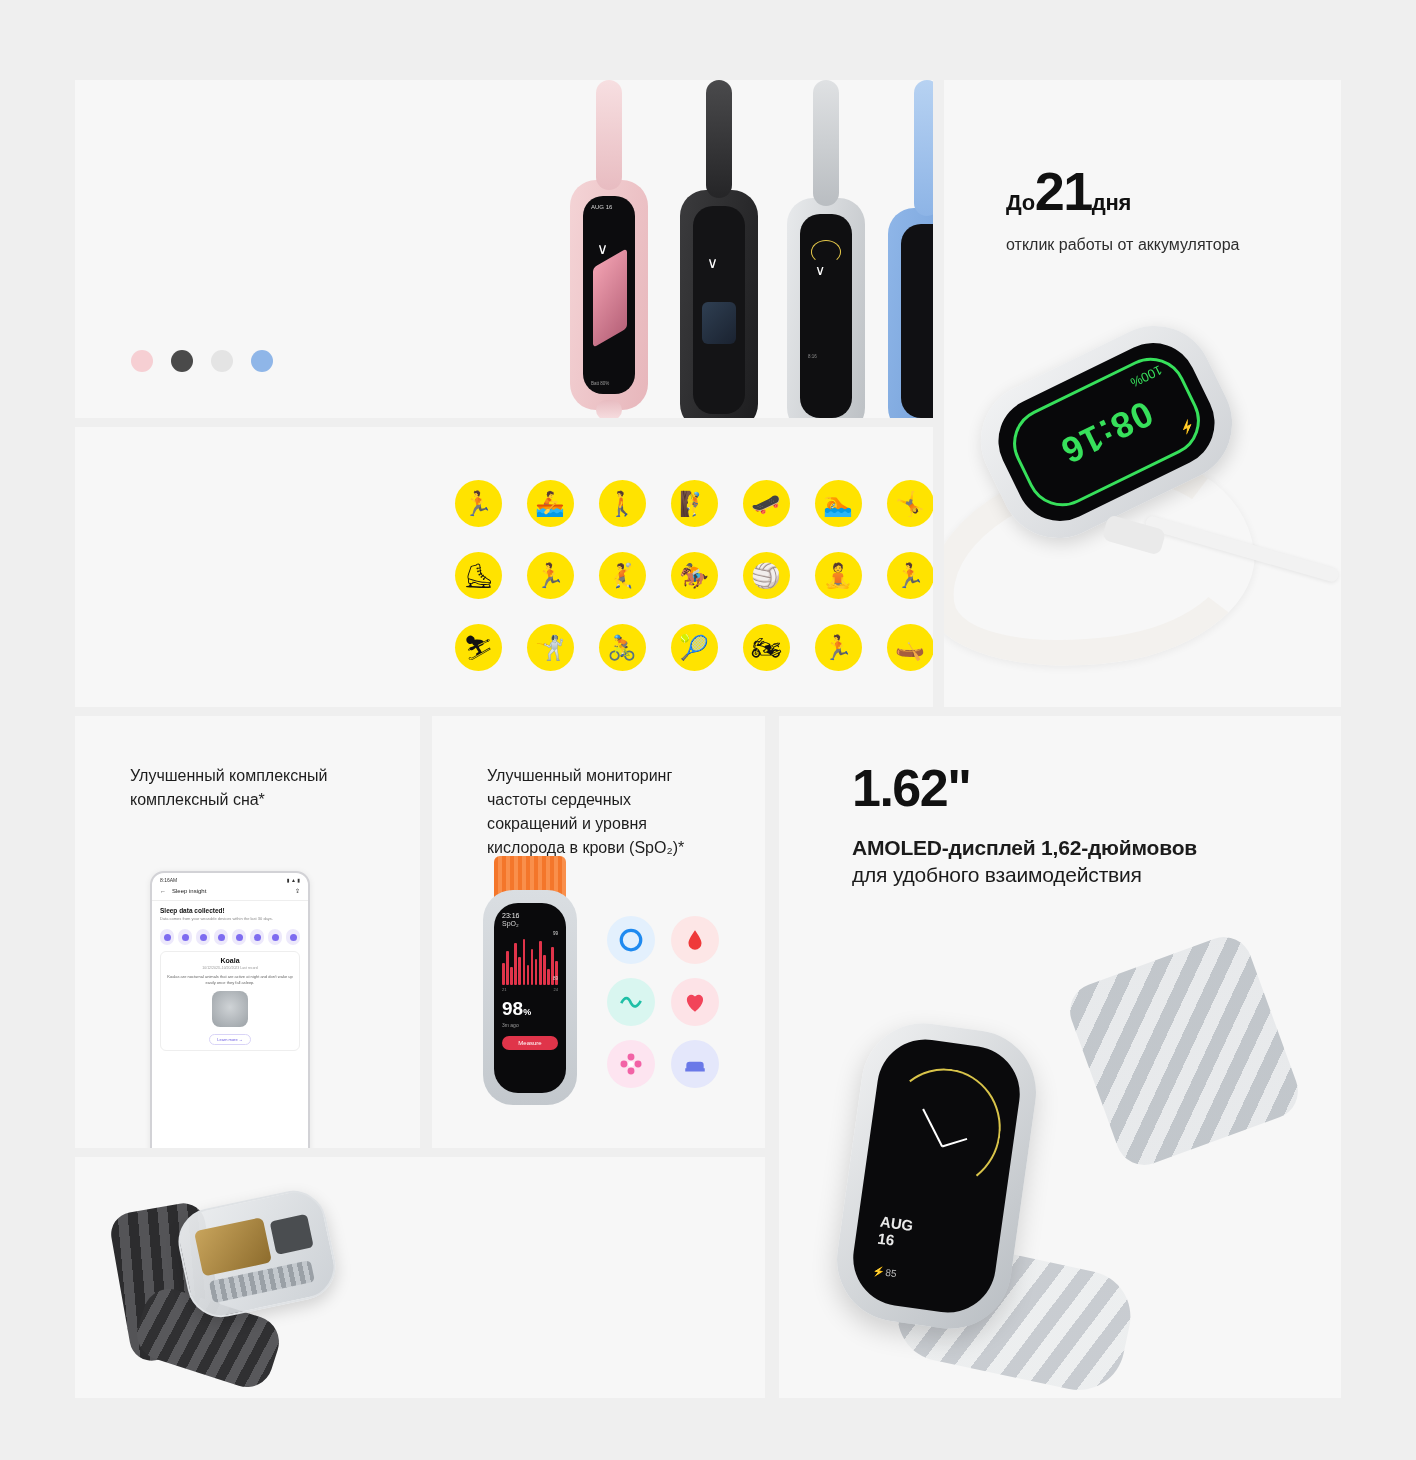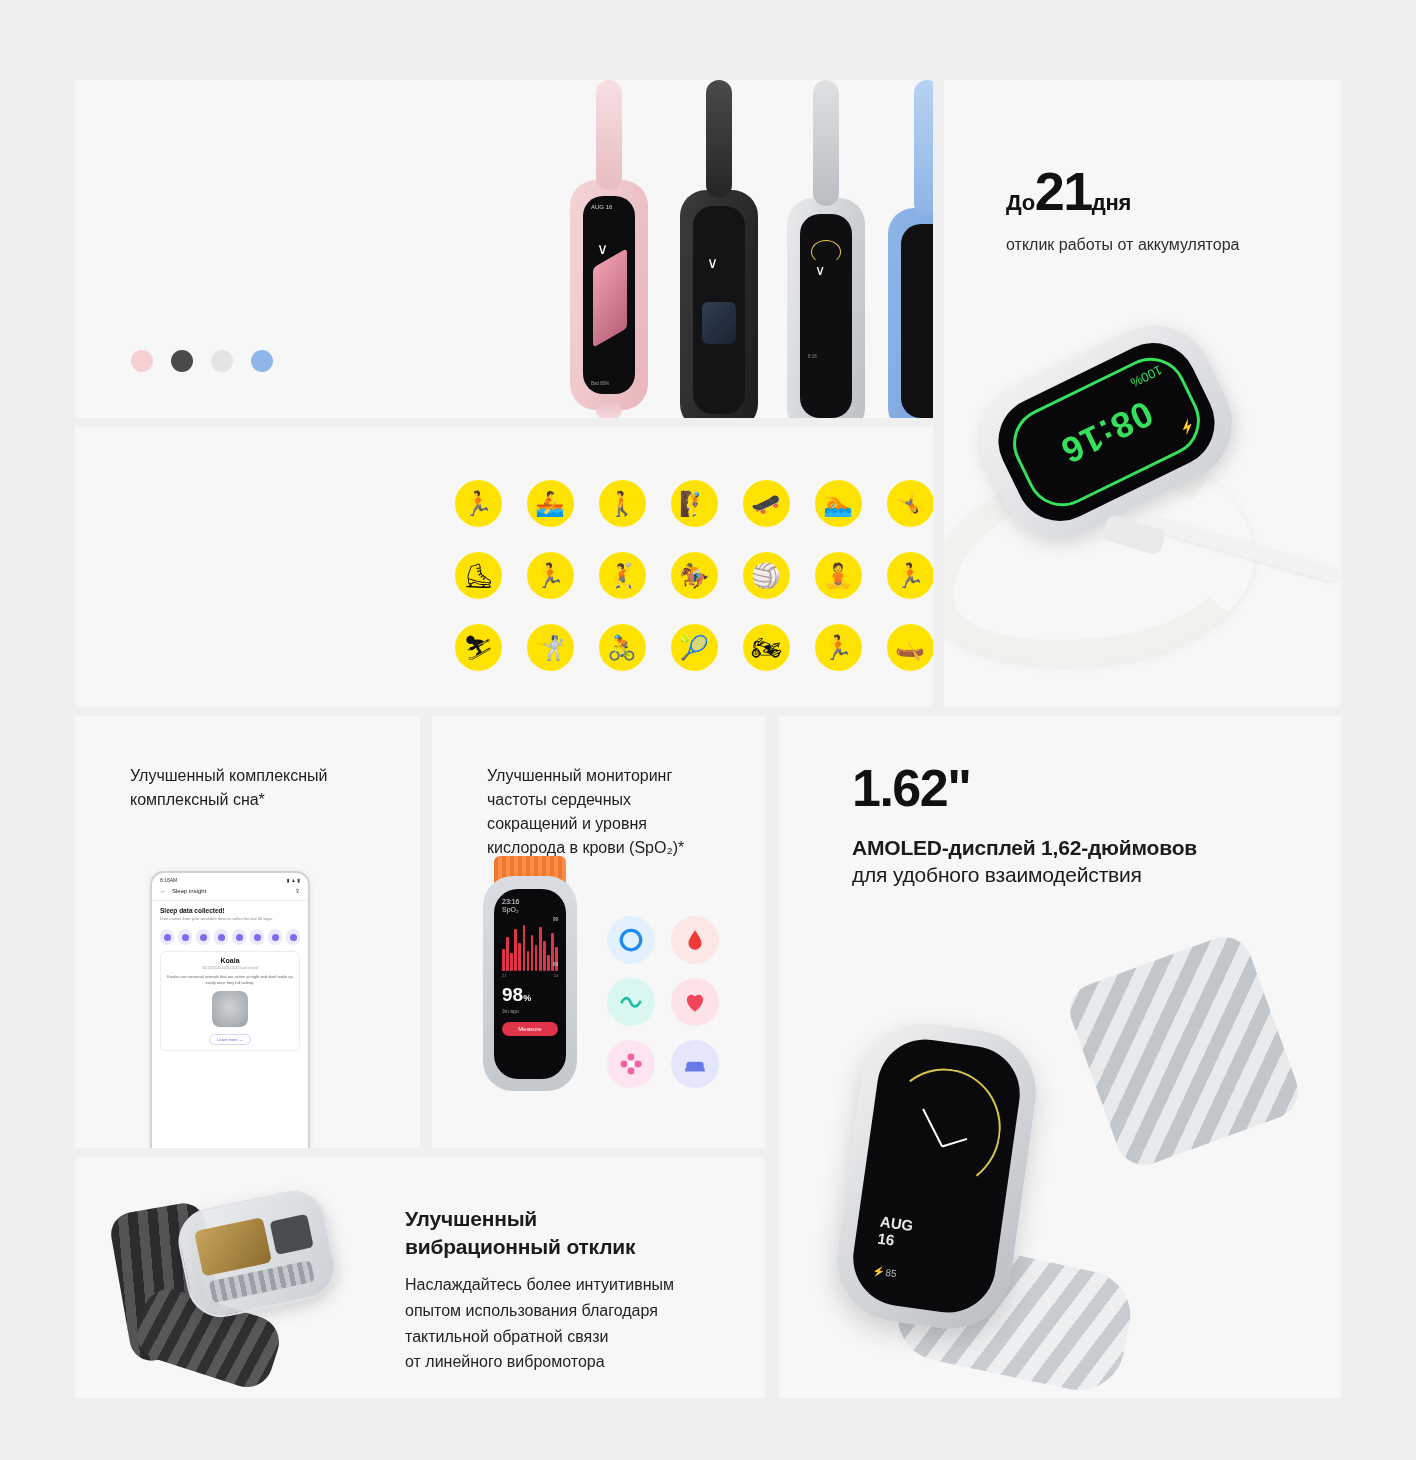--- a/index.html
+++ b/index.html
@@ -138,21 +138,21 @@
   #card-spo2 { left: 432px; top: 716px; width: 333px; height: 432px; }
   .band-orange {
     position: absolute; left: 48px; top: 140px; width: 100px; height: 265px;
   }
   .orange-strap {
     position: absolute; left: 14px; top: 0; width: 72px; height: 48px;
     background: repeating-linear-gradient(90deg,#f4762a 0 4px,#f98f4b 4px 8px);
     border-radius: 6px;
   }
   .band-body {
-    position: absolute; left: 3px; top: 20px; width: 94px; height: 215px;
+    position: absolute; left: 3px; top: 34px; width: 94px; height: 215px;
     background: linear-gradient(180deg,#dadee2,#c3c8cd);
     border-radius: 30px;
   }
   .band-screen {
     position: absolute; left: 11px; top: 13px; width: 72px; height: 190px;
     background: #0a0a0c; border-radius: 24px; color: #fff; padding: 9px 8px;
   }
   .sp-time { font-size: 7px; color: #e9e9e9; }
   .sp-label { font-size: 7px; color: #d6d6d6; margin-top: 1px; }
   .chart-box { position: relative; margin-top: 6px; height: 52px; }
@@ -508,23 +508,15 @@
                   box-shadow:0 6px 16px rgba(0,0,0,.15);">
         <div style="position:absolute; left:16px; top:18px; width:70px; height:46px;
                     background:linear-gradient(135deg,#c8a45c,#8d6c2d); border-radius:6px;"></div>
         <div style="position:absolute; left:92px; top:24px; width:38px; height:34px;
                     background:#4a4d50; border-radius:5px;"></div>
         <div style="position:absolute; left:20px; top:70px; width:104px; height:22px;
                     background:repeating-linear-gradient(90deg,#9aa0a6 0 5px,#c3c8cd 5px 10px); border-radius:5px;"></div>
       </div>
     </div>
 
-    <div class="vib-txt">
-      <div class="vib-h1">Улучшенный</div>
-      <div class="vib-h1">вибрационный отклик</div>
-      <div class="vib-p">Наслаждайтесь более интуитивным</div>
-      <div class="vib-p" style="margin-top:0">опытом использования благодаря</div>
-      <div class="vib-p" style="margin-top:0">тактильной обратной связи</div>
-      <div class="vib-p" style="margin-top:0">от линейного вибромотора</div>
-    </div>
   </div>
 
 </div>
 
 </body></html>

